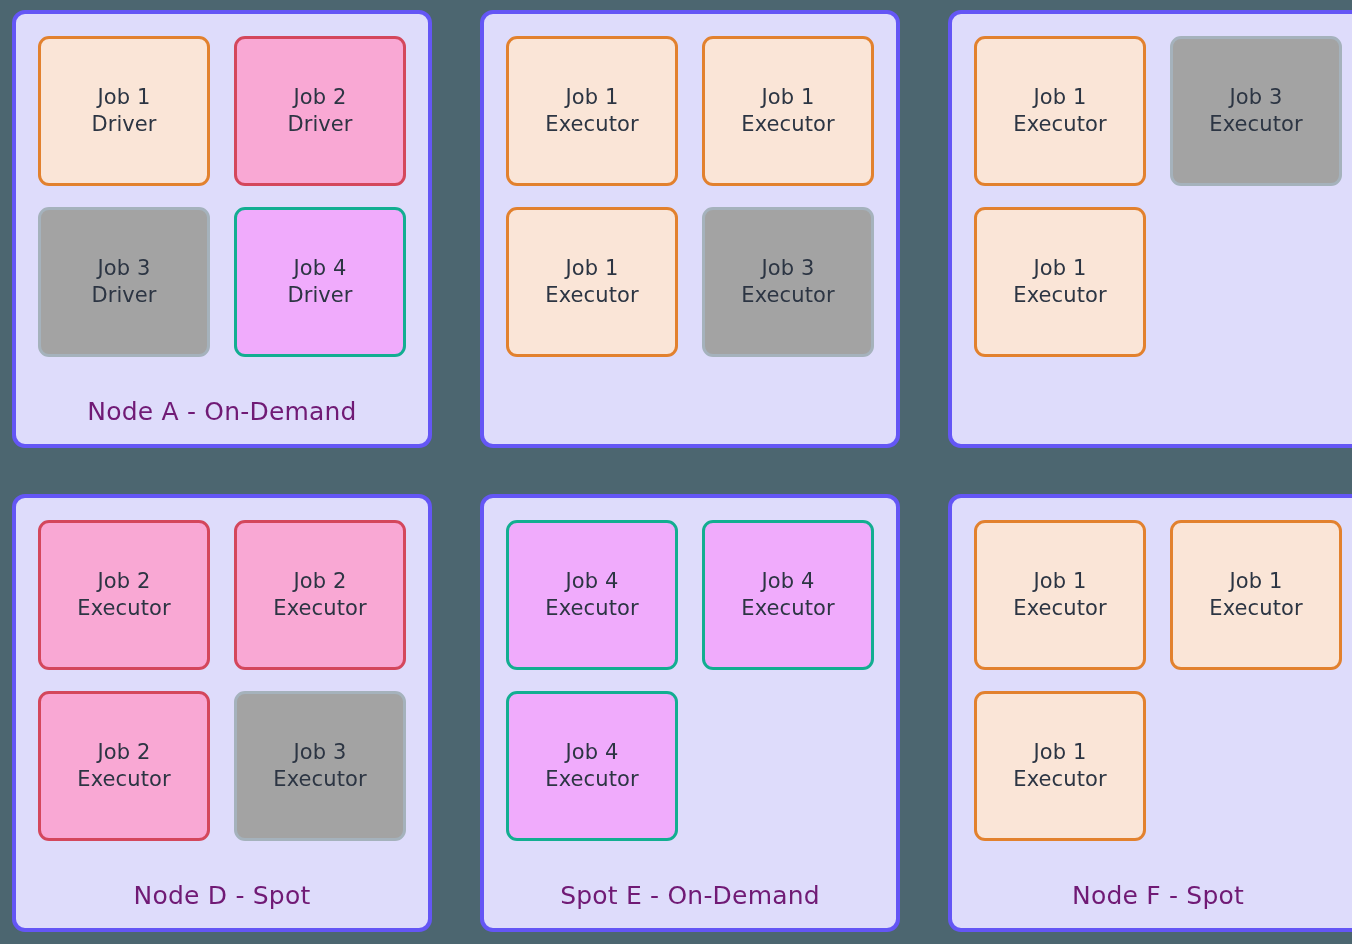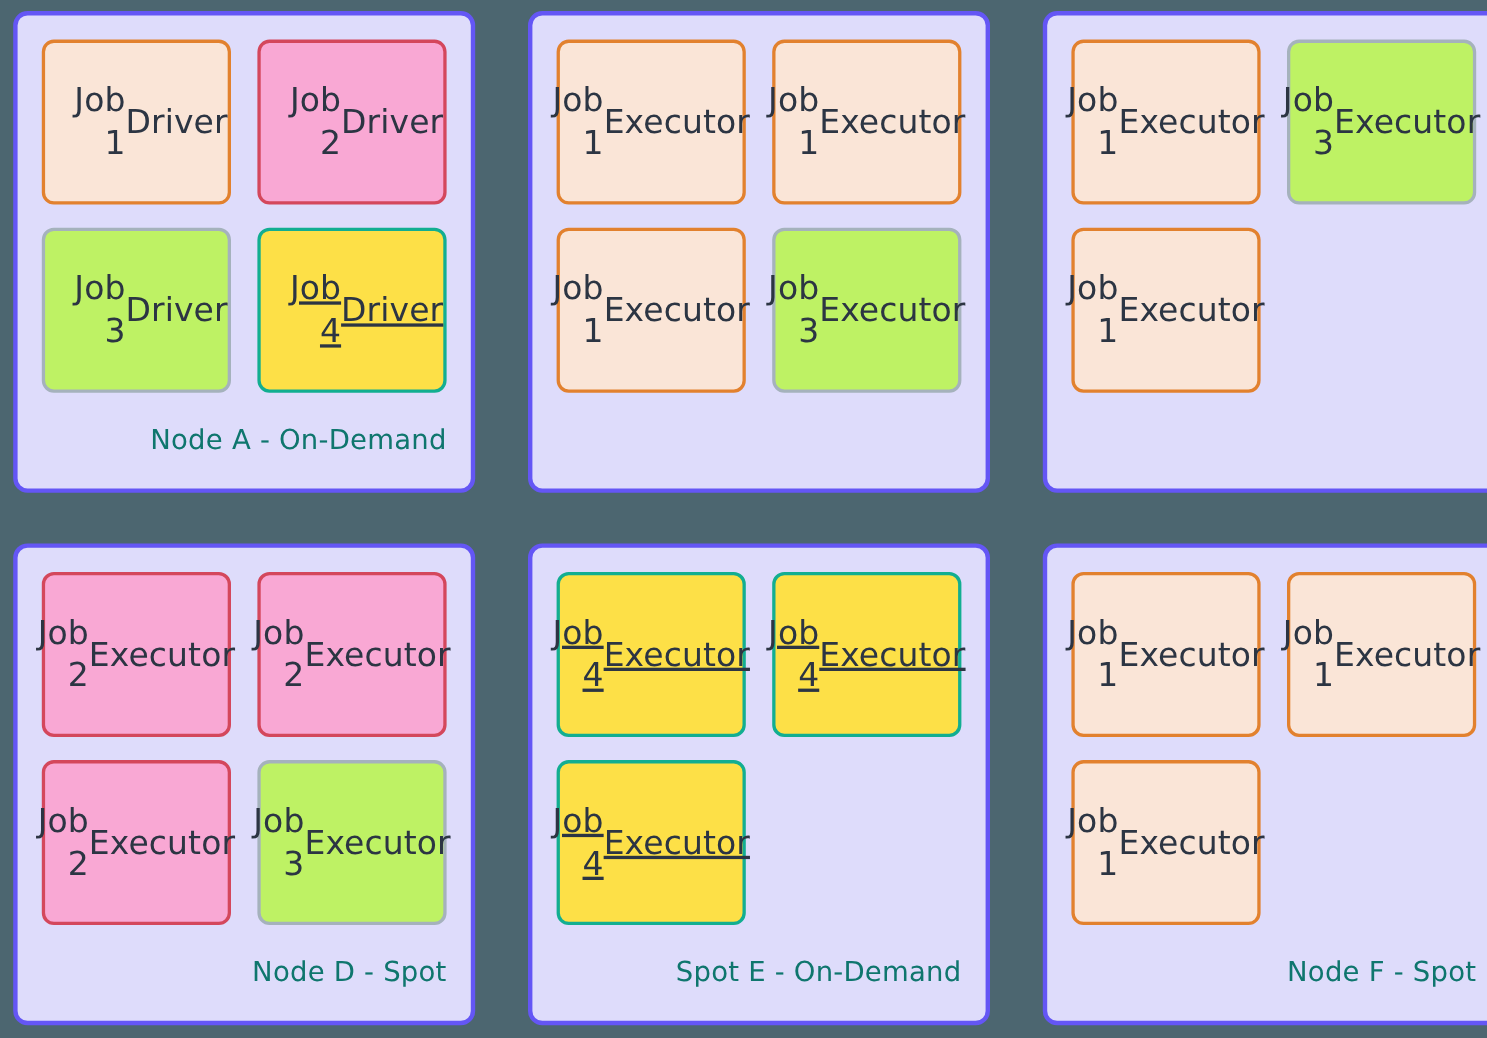--- a/index.html
+++ b/index.html
@@ -48,45 +48,45 @@
     row-gap: 21px;
     justify-content: start;
     width: 100%;
   }
 
   .job-box {
     border-radius: 11px;
     border: 3px solid #888;
     box-sizing: border-box;
     display: flex;
-    flex-direction: row;
+    flex-direction: column;
     align-items: center;
     justify-content: center;
     line-height: 1.30;
     color: #2c3543;
-    font-size: 30px;
+    font-size: 21px;
     letter-spacing: 0.1px;
-    text-align: right;
+    text-align: left;
   }
 
   .job-box .job-line { display: block; }
 
   
   .theme-orange { border-color: #e2812e; background: #fae5d7; }
   .theme-red    { border-color: #d4475c; background: #f9a8d4; }
-  .theme-gray   { border-color: #a5b2bc; background: #bef264; }
-  .theme-teal   { border-color: #12ae91; background: #fde047; text-decoration: underline; }
+  .theme-gray   { border-color: #a5b2bc; background: #a3a3a3; }
+  .theme-teal   { border-color: #12ae91; background: #f0abfc; }
 
   .node-label {
     margin-top: auto;
     margin-bottom: 0;
-    padding-bottom: 30px;
+    padding-bottom: 18px;
     width: 100%;
-    text-align: right;
-    color: #0f766e;
+    text-align: center;
+    color: #701a75;
     font-size: 25px;
     letter-spacing: 0.2px;
     white-space: nowrap;
   }
 </style>
 </head>
 <body style="background: rgb(76, 102, 112);">
 
 <div id="diagram-root">
     <div class="node-panel">

